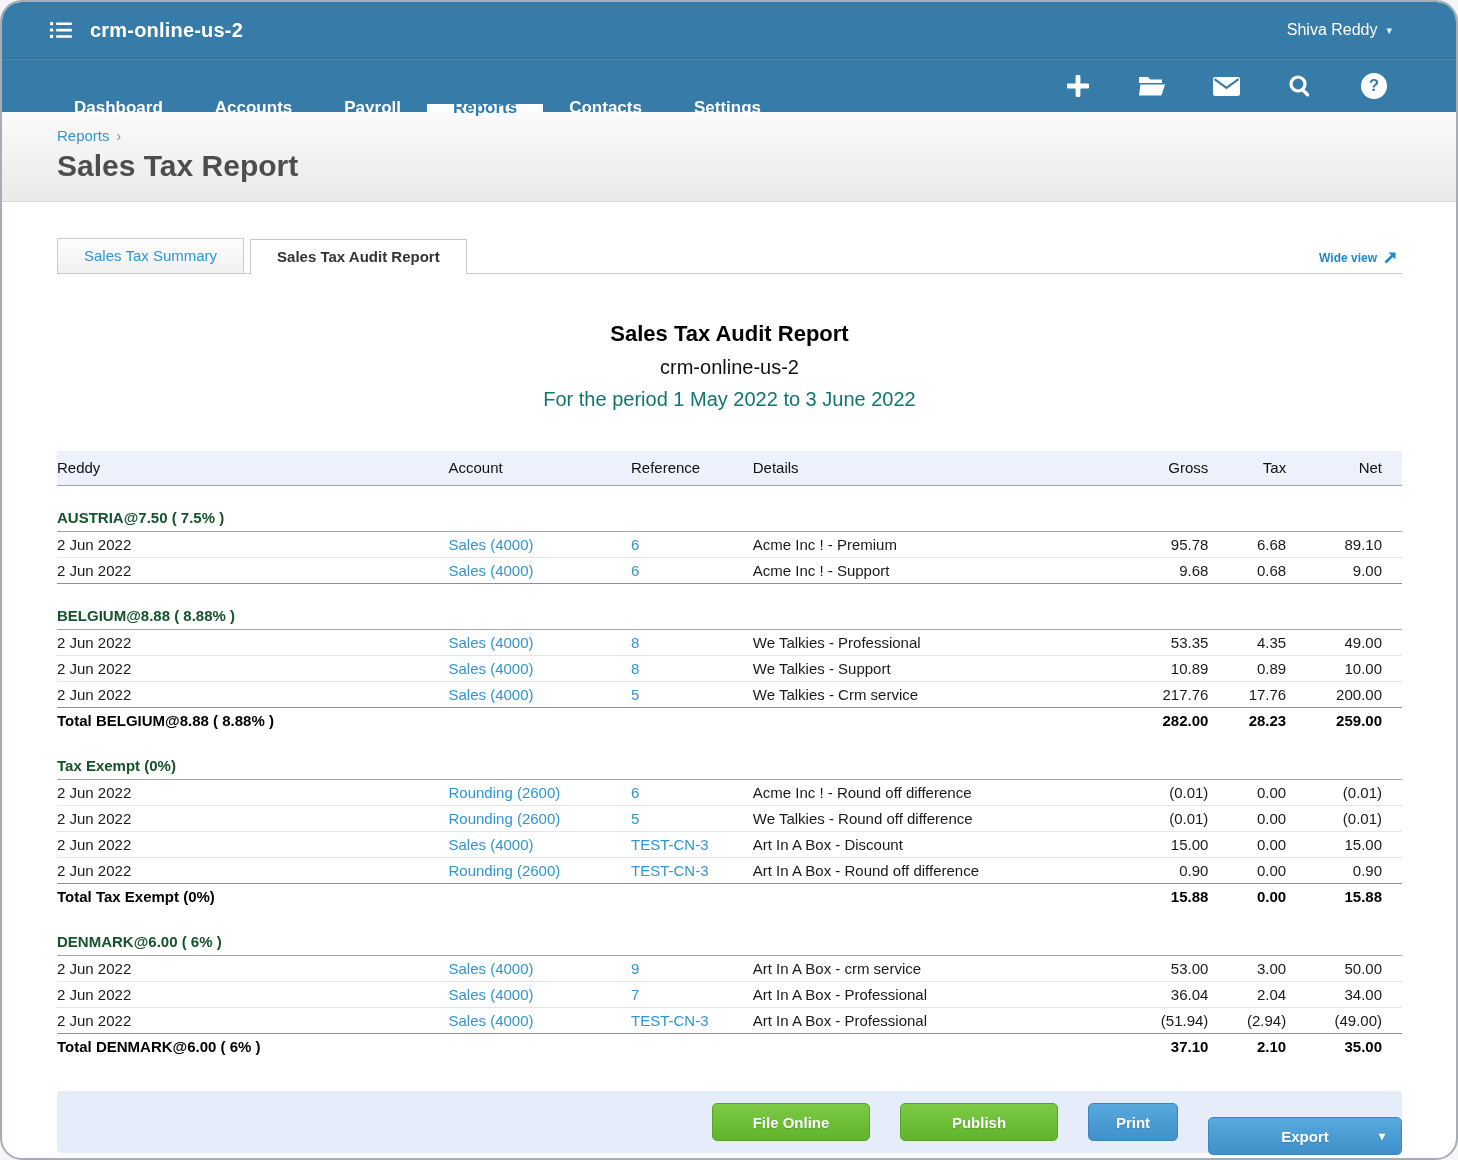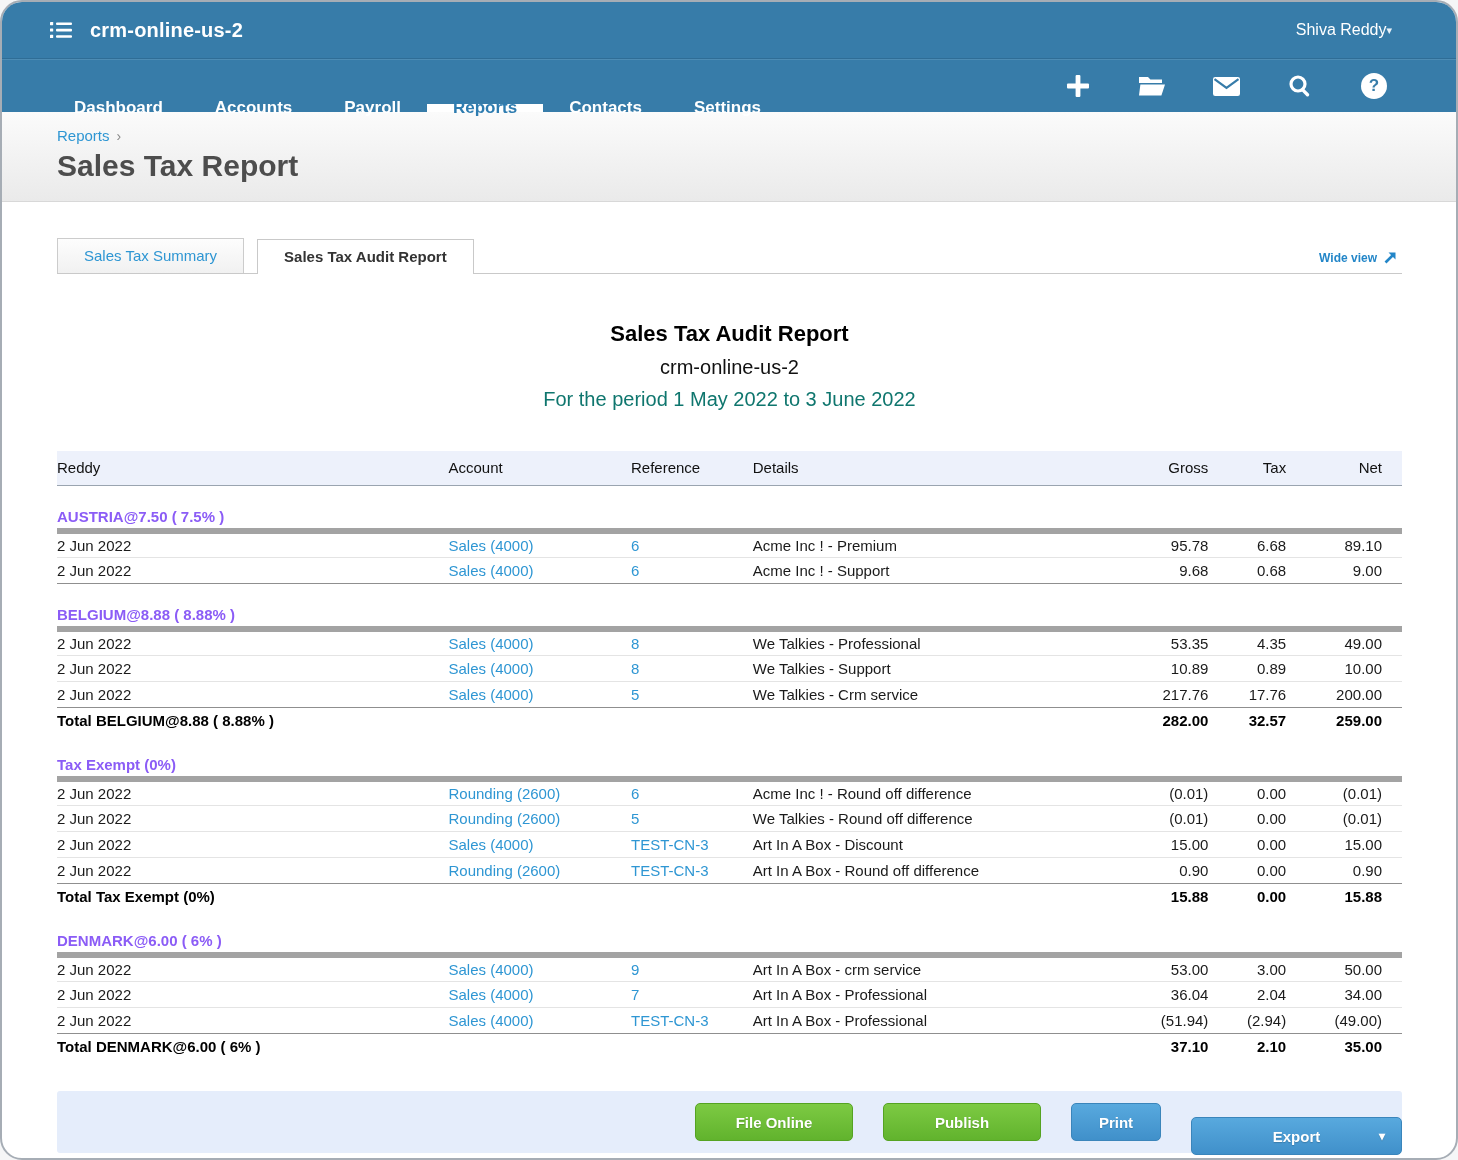--- a/index.html
+++ b/index.html
@@ -9,21 +9,21 @@
     border:2px solid #a6adb5; border-radius:22px; overflow:hidden;
   }
 
   
   .topbar { background:#377ca9; }
   .topbar-row1 { height:57px; display:flex; align-items:center; padding:0 64px 0 48px;
                  border-bottom:1px solid #2f6d96; }
   .list-icon { display:inline-flex; margin-right:16px; }
   .org-name { color:#fff; font-size:20px; font-weight:bold; letter-spacing:.2px; }
   .spacer { flex:1; }
-  .user-menu { color:#fff; font-size:16px; display:flex; align-items:center; cursor:pointer; }
+  .user-menu { color:#fff; font-size:16px; display:flex; align-items:center; gap:9px; cursor:pointer; }
   .user-caret { font-size:11px; color:#e8f1f8; }
 
   .topbar-row2 { height:53px; display:flex; align-items:stretch; padding:0 56px 0 46px;
                  border-top:1px solid #4d8cb4; }
   .nav { display:flex; align-items:stretch; }
   .nav-item { display:flex; align-items:center; padding:0 26px; color:#fff;
               font-size:17px; font-weight:bold; cursor:pointer;margin-top:44px; }
   .nav-item.active { background:#fff; color:#2e7cb0; }
   .topbar-icons { display:flex; align-items:center; gap:46px; padding-right:12px; }
   .topbar-icon { display:inline-flex; align-items:center; justify-content:center; width:28px; height:28px; cursor:pointer; }
@@ -38,55 +38,55 @@
   .crumb-sep { color:#888; margin-left:7px; font-size:14px; }
   .page-title { margin-top:5px; font-size:30px; font-weight:bold; color:#4d4d4d; }
 
   
   .content { position:relative; padding:0 54px 0 55px; }
   .wide-view { position:absolute; top:12px; right:58px; color:#2386c8; font-size:12px;
                font-weight:bold; display:flex; align-items:center; gap:6px; cursor:pointer; }
 
   .tabs-row { display:flex; align-items:flex-end; margin-top:36px; border-bottom:1px solid #c9c9c9; }
   .tab { height:35px; line-height:34px; padding:0 26px; font-size:15px; cursor:pointer;
-         border:1px solid #ccc; border-bottom:none; margin-right:13px; }
+         border:1px solid #ccc; border-bottom:none; margin-right:6px; }
   .tab.inactive { background:linear-gradient(#fdfdfd,#f1f1f1); color:#2e96d3; }
   .tab.active { background:#fff; color:#333; font-weight:bold; position:relative; top:1px;
                 border-color:#c9c9c9; }
 
   .report-head { text-align:center; margin-top:42px; line-height:1.6; }
   .report-title { font-size:22px; font-weight:bold; color:#000; }
   .report-org { font-size:20px; color:#111; }
   .report-period { font-size:20px; color:#0f766e; }
 
   
   table.report { width:100%; border-collapse:collapse; margin-top:36px; font-size:15px; color:#1a1a1a; }
   table.report th { background:#edf1fb; font-weight:normal; text-align:left; height:34px;
                     padding:0; border-bottom:1px solid #9aa4b0; color:#111; }
   table.report th.num, table.report td.num { text-align:right; }
   table.report th.last, table.report td.last { padding-right:20px; }
   table.report td { height:26px; padding:2px 0; vertical-align:middle; }
   tr.gspacer td { height:20px; border:none !important; padding:0; }
-  tr.group-header td { font-weight:bold; color:#8b5cf6; border-bottom:6px solid #a3a3a3; }
+  tr.group-header td { font-weight:bold; color:#14532d; border-bottom:1px solid #a3a3a3; }
   tr.data-row td { border-bottom:1px solid #e4e4e4; }
   tr.data-row.last-row td { border-bottom:1px solid #8f8f8f; }
   tr.total-row td { font-weight:bold; color:#000; }
   td a.cell-link { color:#2e96d3; text-decoration:none; cursor:pointer; }
 
   
   .footer-bar { position:absolute; left:55px; right:54px; bottom:5px; height:62px;
                 background:#e5edfb; border-radius:3px; display:flex; align-items:center;
                 justify-content:flex-end; gap:30px; }
   .btn { height:38px; border-radius:5px; font-size:15px; font-weight:bold; color:#fff;
          display:flex; align-items:center; justify-content:center; cursor:pointer;
          text-shadow:0 1px 1px rgba(0,0,0,.18); }
   .btn.green { background:linear-gradient(#7dca43,#61b32d); border:1px solid #55a322; width:158px; }
   .btn.blue  { background:linear-gradient(#58a9de,#4090ca); border:1px solid #3a85bb; }
   .btn-print { width:90px; }
-  .btn-export { width:211px; position:relative;margin-top:28px; }
+  .btn-export { width:194px; position:relative;margin-top:28px; }
   .btn-export .export-caret { position:absolute; right:16px; top:50%; transform:translateY(-52%);
                               font-size:12px; }
 </style>
 </head>
 <body>
 
 <div class="window">
 
   <div class="topbar">
     <div class="topbar-row1">
@@ -255,21 +255,21 @@
             <td><a class="cell-link">Sales (4000)</a></td>
             <td><a class="cell-link">5</a></td>
             <td>We Talkies - Crm service</td>
             <td class="num">217.76</td>
             <td class="num">17.76</td>
             <td class="num last">200.00</td>
           </tr>
           <tr class="total-row">
             <td colspan="4">Total BELGIUM@8.88 ( 8.88% )</td>
             <td class="num">282.00</td>
-            <td class="num">32.57</td>
+            <td class="num">28.23</td>
             <td class="num last">259.00</td>
           </tr>
           <tr class="gspacer">
             <td colspan="7"></td>
           </tr>
           <tr class="group-header">
             <td colspan="7">Tax Exempt (0%)</td>
           </tr>
           <tr class="data-row">
             <td>2 Jun 2022</td>

